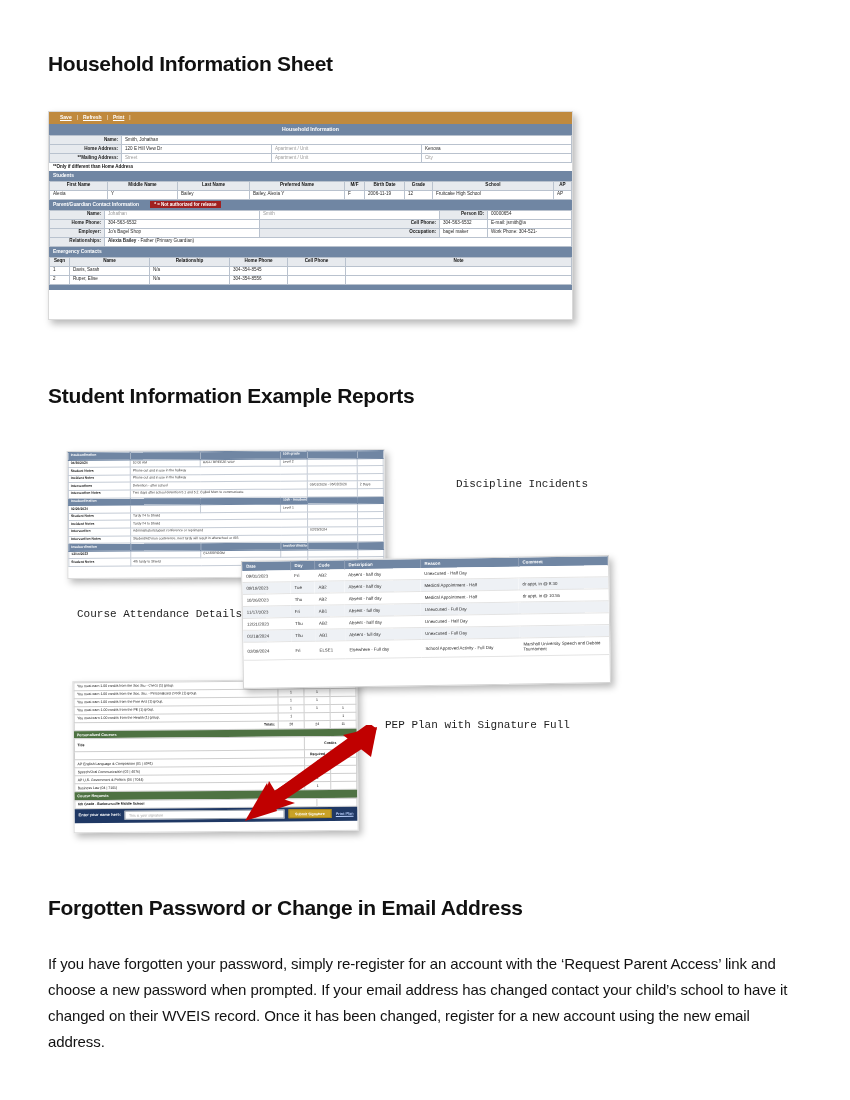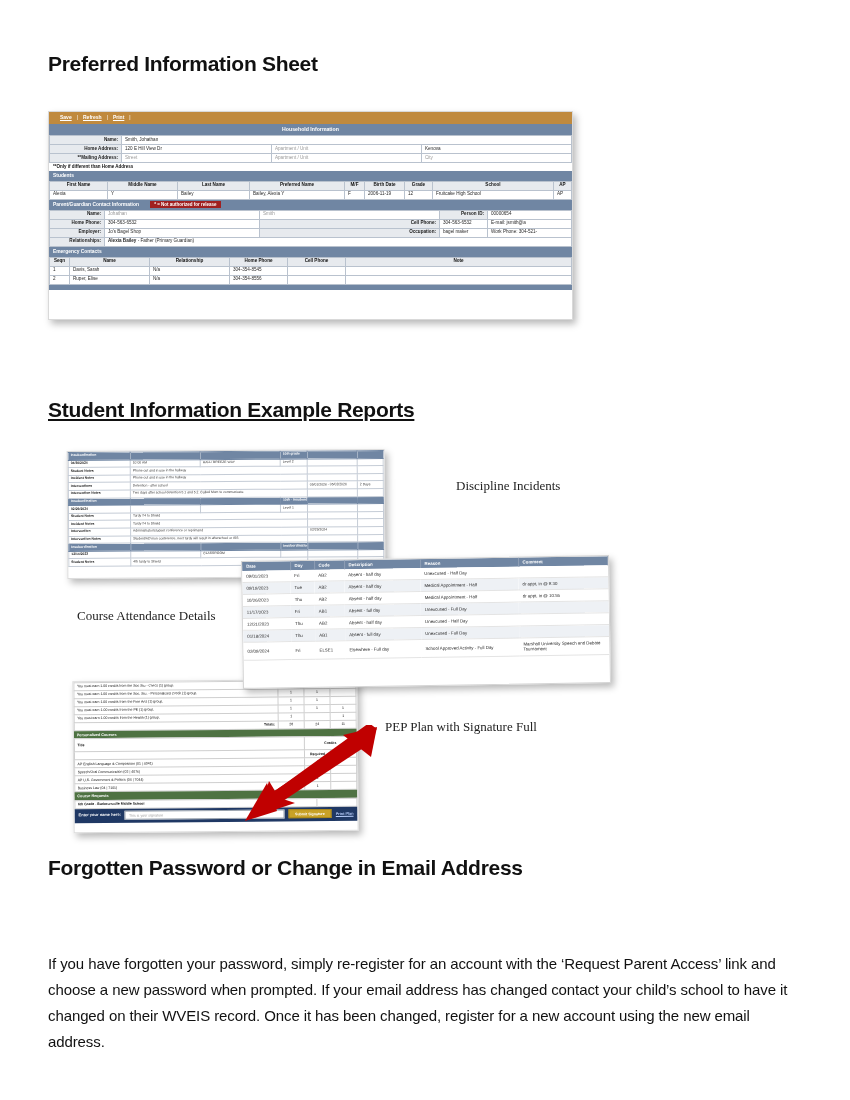--- a/index.html
+++ b/index.html
@@ -60,25 +60,25 @@
   }
   #household-shot .note-row { font-size:4.5px; font-weight:700; padding:1.5px 4px; background:#ffffff; }
   #household-shot thead th { background:#e7eaee; font-weight:700; text-align:center; }
   #household-shot .redflag {
     background:#a02020; color:#ffffff; font-weight:700; padding:0 4px;
     margin-left:10px; font-size:4.5px; display:inline-block;
   }
   #household-shot .blue-strip { background:#7086a3; height:5px; }
 
   
-  #sec2-title { position:absolute; left:48px; top:398px;text-decoration:underline; }
+  #sec2-title { position:absolute; left:48px; top:384px; }
 
   .callout-label {
-    position:absolute; font-size:13px; color:#1d1d1d; font-weight:400;
-    font-family:Liberation Serif, serif;
+    position:absolute; font-size:11px; color:#1d1d1d; font-weight:400;
+    font-family:Liberation Mono, monospace;
   }
   #label-discipline { left:456px; top:478px; }
   #label-attendance { left:77px; top:608px; }
   #label-pep { left:385px; top:719px; }
 
   
   #discipline-shot {
     left:67px; top:450px; width:318px; height:128px;
     border:1px solid #dcdcdc;
     font-size:3.4px; line-height:1.1;
@@ -133,32 +133,32 @@
   }
   #pep-shot .sig-btn {
     background:#c9a227; color:#ffffff; font-weight:700; padding:1.5px 6px;
     font-size:3.6px; border:1px solid #a8871d;
   }
   #pep-shot .sig-link { color:#bcd2ff; text-decoration:underline; font-size:3.8px; font-weight:700; }
 
   .arrow-wrap { position:absolute; left:225px; top:725px; width:160px; height:100px; pointer-events:none; }
 
   
-  #sec3-title { position:absolute; left:48px; top:856px; }
+  #sec3-title { position:absolute; left:48px; top:896px; }
   #sec3-body {
     position:absolute; left:48px; top:936px; width:740px;
     font-size:15px; line-height:26px; color:#111111; letter-spacing:-0.1px;
   }
 </style>
 </head>
 <body>
 
 <div class="page">
 
-  <h2 class="section-title" id="sec1-title">Preferred Information Sheet</h2>
+  <h2 class="section-title" id="sec1-title">Household Information Sheet</h2>
 
   <div class="shot" id="household-shot">
 
     <div class="hh-toolbar">
       <a href="#">Save</a>
         <span class="sep">|</span>
       <a href="#">Refresh</a>
         <span class="sep">|</span>
       <a href="#">Print</a>
         <span class="sep">|</span>

